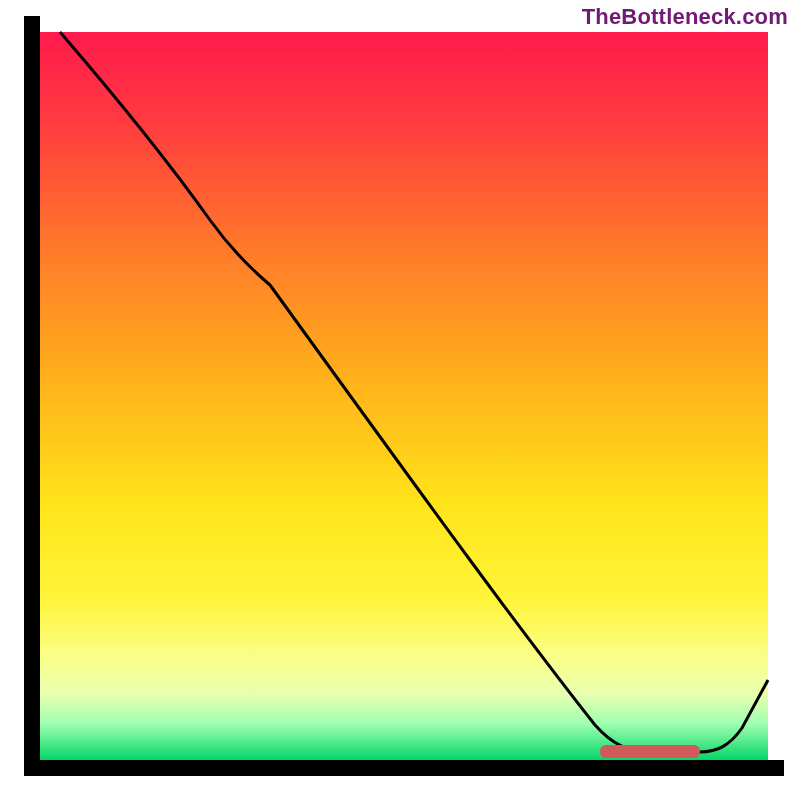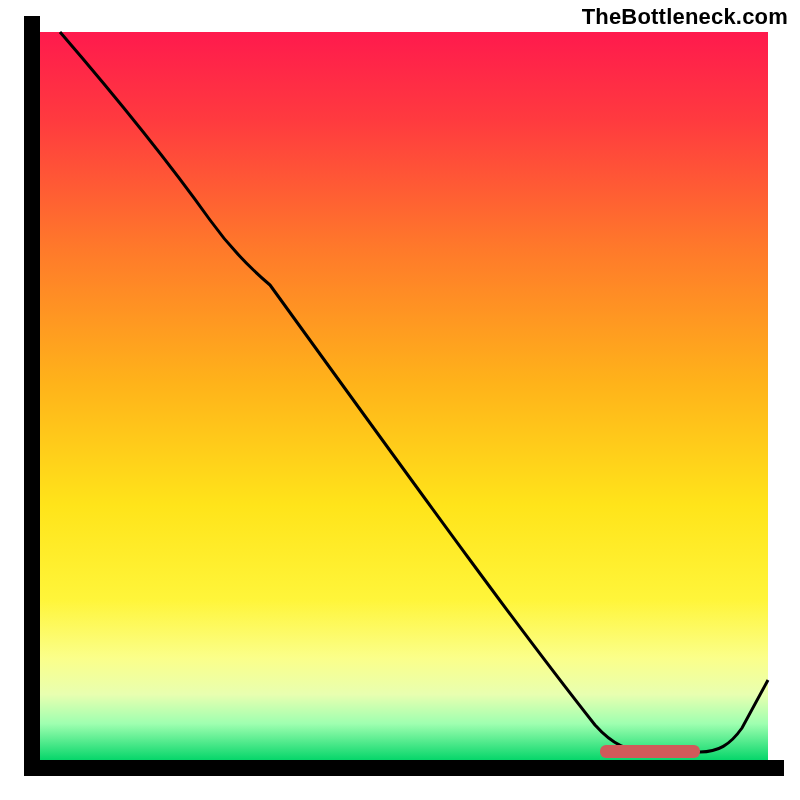--- a/index.html
+++ b/index.html
@@ -14,21 +14,21 @@
     position: relative;
     width: 800px;
     height: 800px;
   }
   .watermark {
     position: absolute;
     top: 4px;
     right: 12px;
     font-size: 22px;
     font-weight: bold;
-    color: #000000;
+    color: #701a75;
     letter-spacing: 0.2px;
     user-select: none;
   }
   svg.chart {
     position: absolute;
     left: 0;
     top: 0;
   }
 </style>
 </head>

